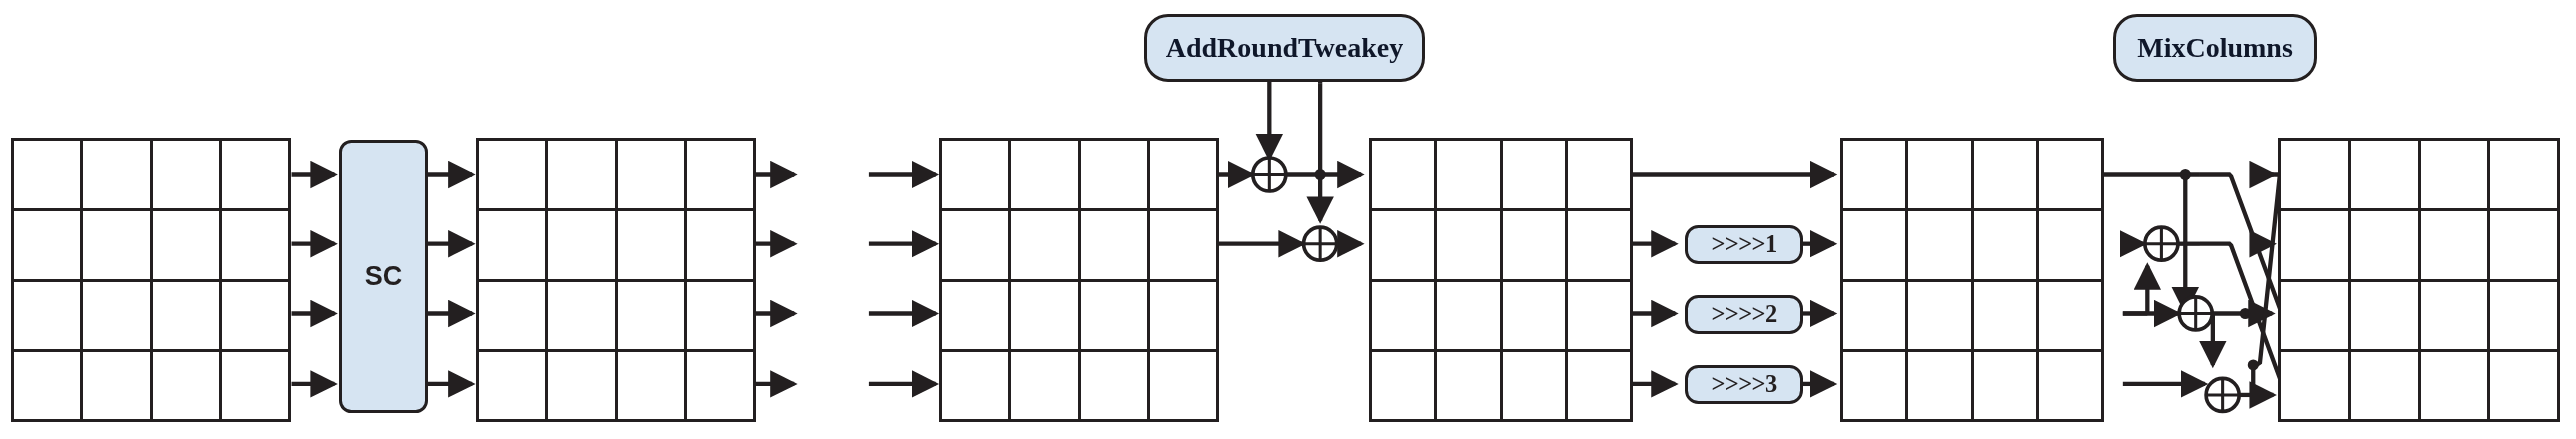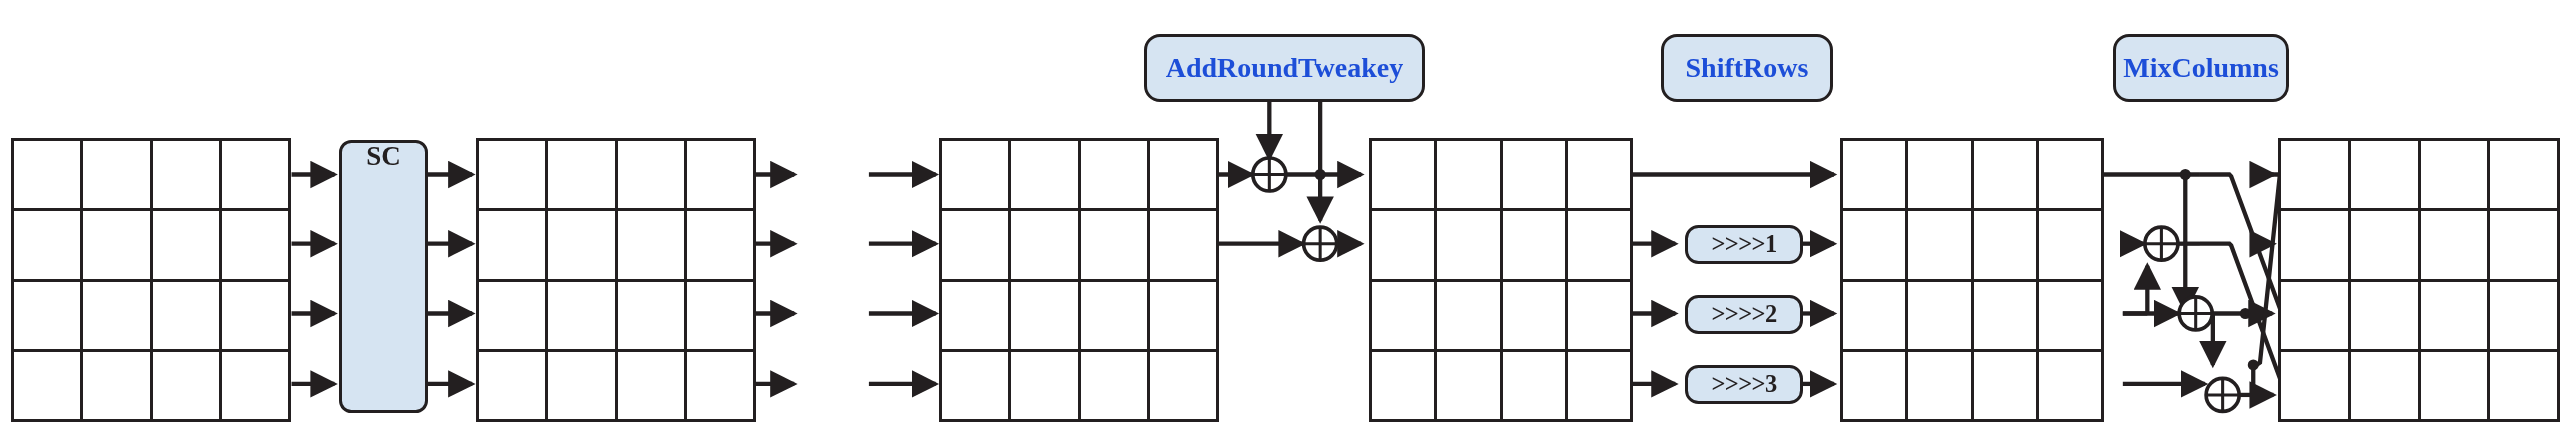--- a/index.html
+++ b/index.html
@@ -1,25 +1,25 @@
 <!DOCTYPE html>
 <html style="font-size:9.8px"><head>
 <meta charset="utf-8">
 <style>
   html,body{margin:0;padding:0;background:#ffffff;}
   body{font-family:"Liberation Serif", serif;}
   #stage{position:relative;width:2576px;height:439px;background:#ffffff;overflow:hidden;}
   svg.layer{position:absolute;left:0;top:0;width:2576px;height:439px;}
-  .pill{position:absolute;background:#d6e4f2;border:3.7px solid #231f20;border-radius:16px;
+  .pill{position:absolute;background:#d6e4f2;border:3.7px solid #231f20;border-radius:24px;
         display:flex;align-items:center;justify-content:center;box-sizing:border-box;
-        font-family:"Liberation Serif", serif;font-weight:bold;color:#1d4ed8;margin-top:20px;}
+        font-family:"Liberation Serif", serif;font-weight:bold;color:#0f172a;}
   .pill-label{white-space:nowrap;line-height:1;}
   .opbox{position:absolute;background:#d6e4f2;border:3.7px solid #231f20;border-radius:12.3px;
-        display:flex;align-items:flex-start;justify-content:center;box-sizing:border-box;
-        font-family:Liberation Serif, serif;font-weight:bold;color:#231f20;}
+        display:flex;align-items:center;justify-content:center;box-sizing:border-box;
+        font-family:Liberation Sans, sans-serif;font-weight:bold;color:#231f20;}
   .rotbox{position:absolute;background:#d6e4f2;border:3.7px solid #231f20;border-radius:13.5px;
         display:flex;align-items:center;justify-content:center;box-sizing:border-box;
         font-family:"Liberation Serif", serif;font-weight:bold;color:#231f20;
         font-size:24.5px;letter-spacing:-0.6px;}
   .state-grid{position:absolute;box-sizing:border-box;display:grid;
         grid-template-columns:repeat(4,1fr);grid-template-rows:repeat(4,1fr);
         border-top:3.7px solid #231f20;border-left:3.7px solid #231f20;background:#ffffff;}
   .state-cell{border-right:3.7px solid #231f20;border-bottom:3.7px solid #231f20;background:#ffffff;}
 </style>
 </head>
@@ -251,25 +251,22 @@
 
   <div class="opbox" style="left:339px;top:140px;width:89px;height:273px;font-size:27px;">
     <span class="pill-label">SC</span>
   </div>
 
 
   <div class="pill" style="left:1144px;top:13.5px;width:281px;height:68px;font-size:28px;">
     <span class="pill-label">AddRoundTweakey</span>
   </div>
 
-  <div class="pill" style="left:1661px;top:13.5px;width:172px;height:68px;font-size:28px;">
-    <span class="pill-label">ShiftRows</span>
-  </div>
-
-  <div class="pill" style="left:2113px;top:13.5px;width:176px;height:68px;font-size:28px;">
+
+  <div class="pill" style="left:2113px;top:13.5px;width:204px;height:68px;font-size:28px;">
     <span class="pill-label">MixColumns</span>
   </div>
 
   <div class="rotbox" style="left:1685px;top:225px;width:118px;height:39px;">
     <span class="pill-label">&gt;&gt;&gt;&gt;1</span>
   </div>
 
   <div class="rotbox" style="left:1685px;top:295px;width:118px;height:39px;">
     <span class="pill-label">&gt;&gt;&gt;&gt;2</span>
   </div>

